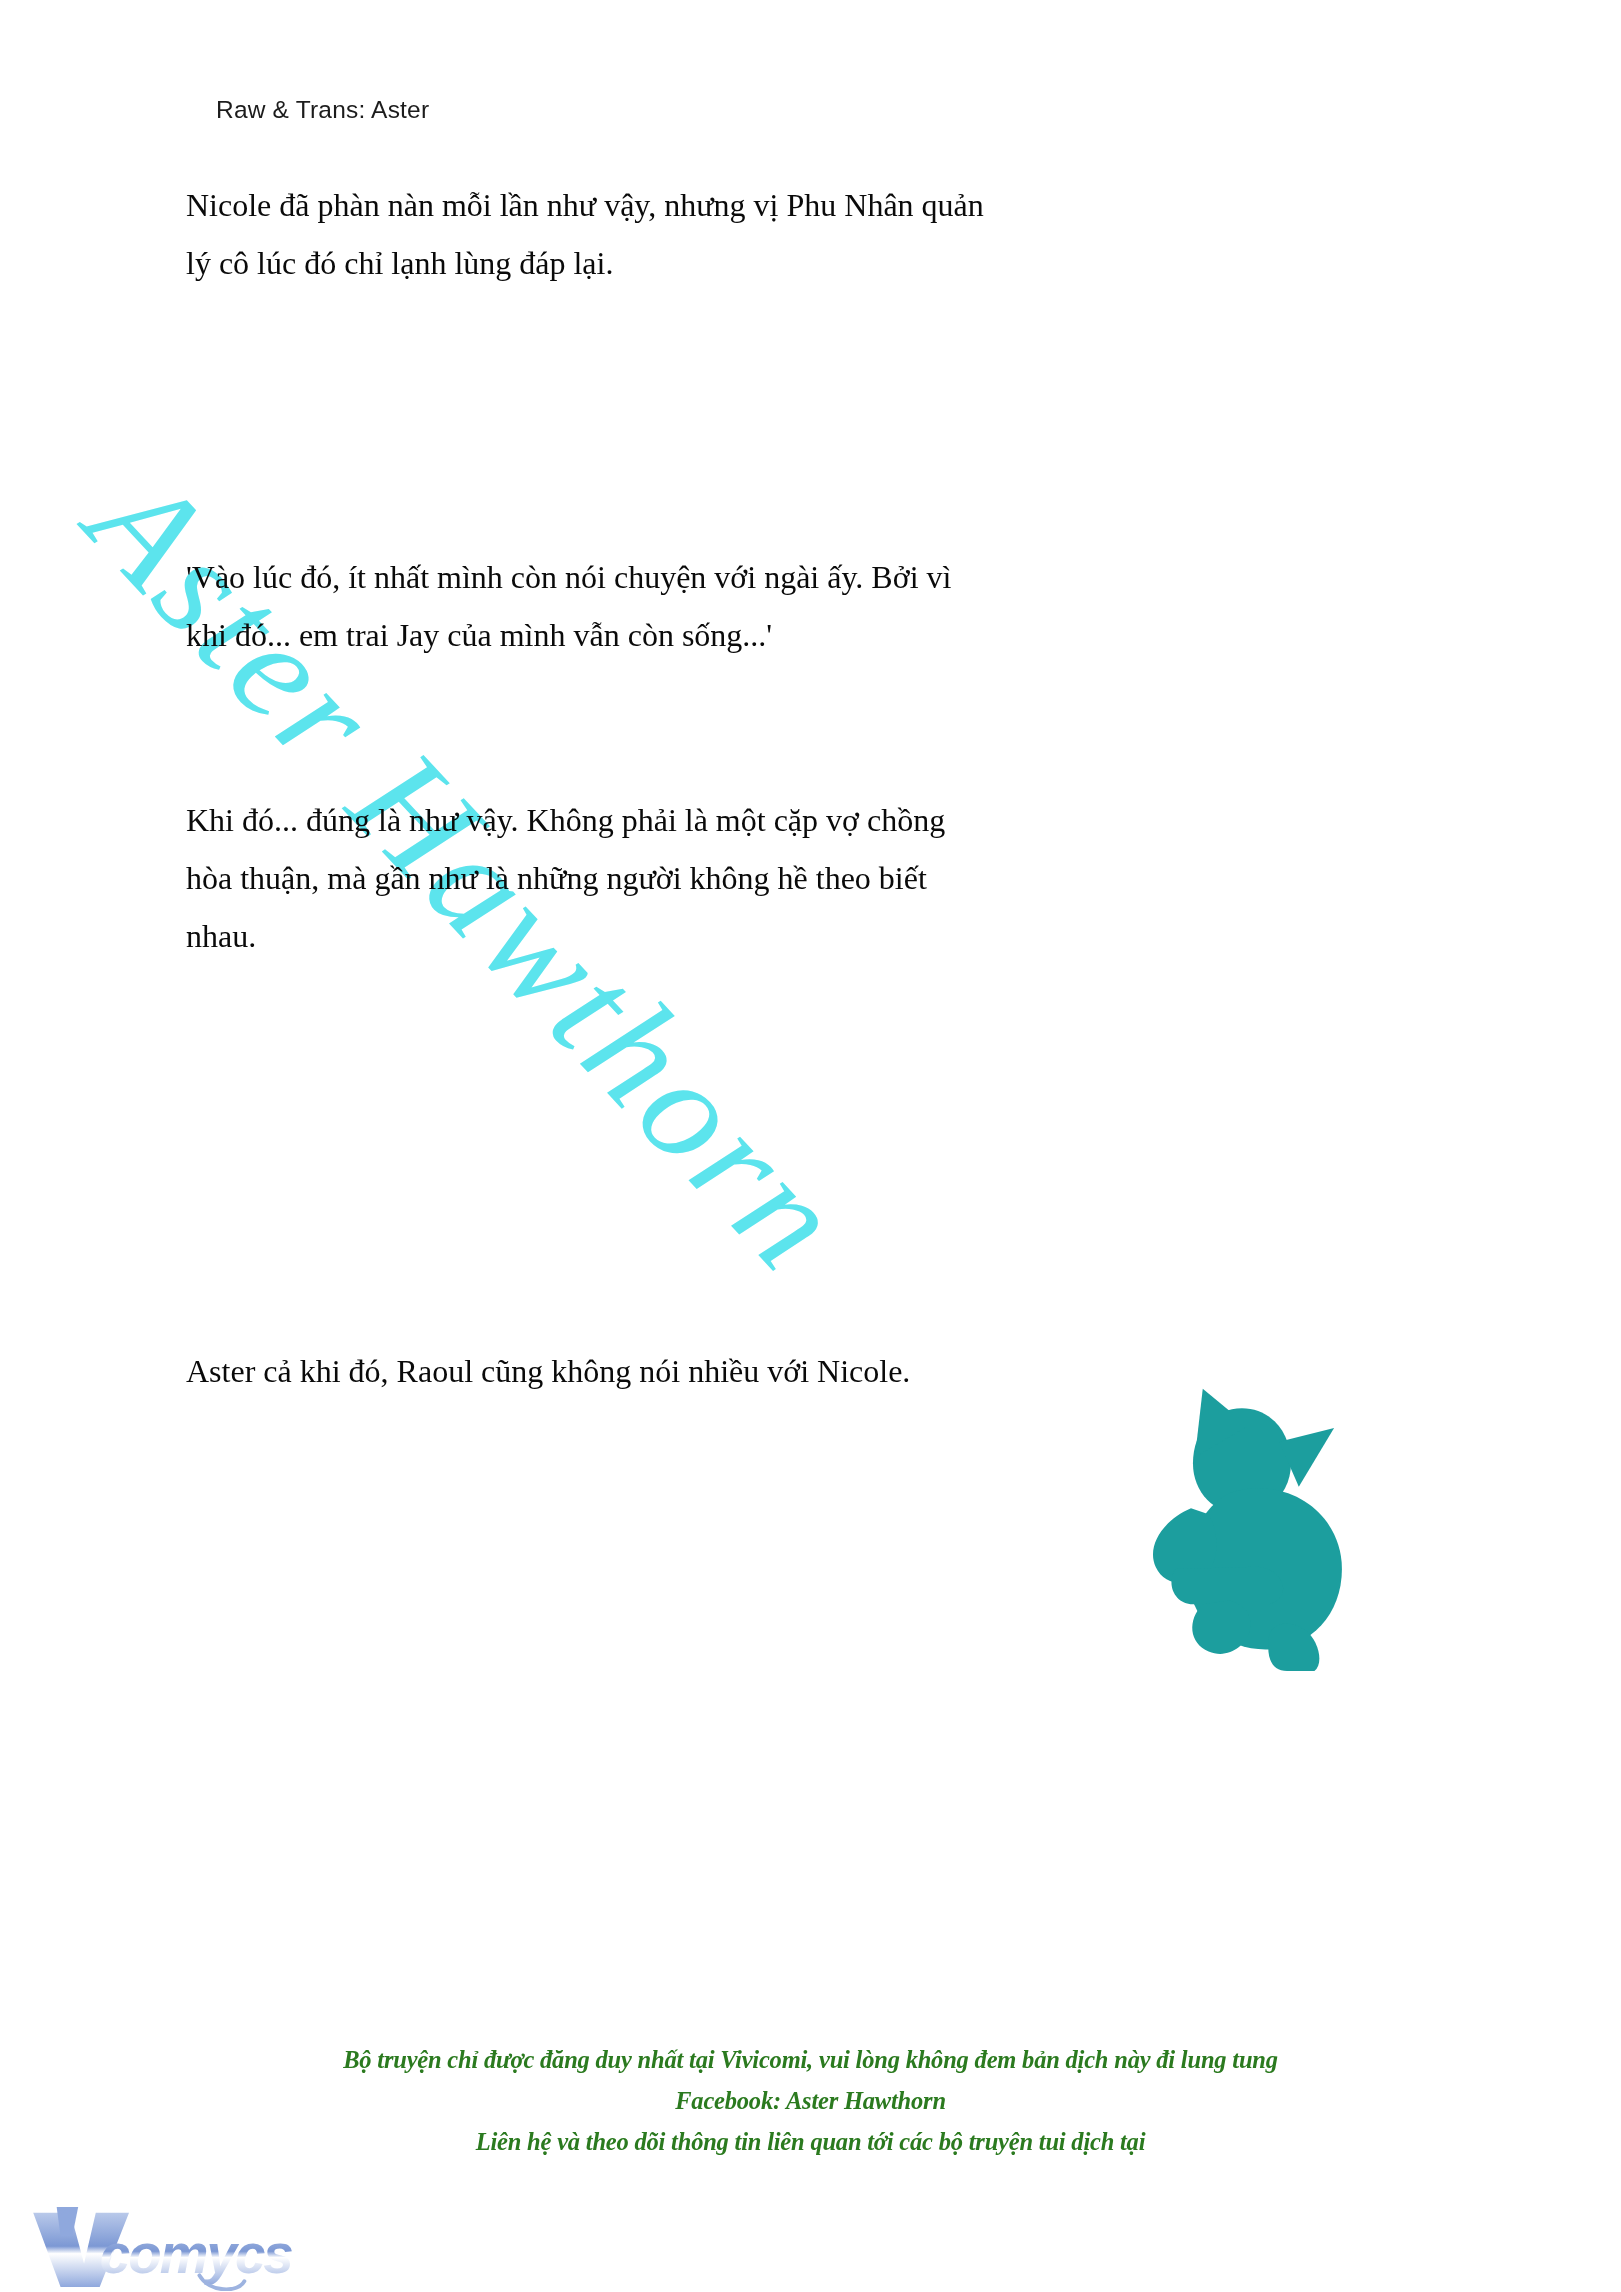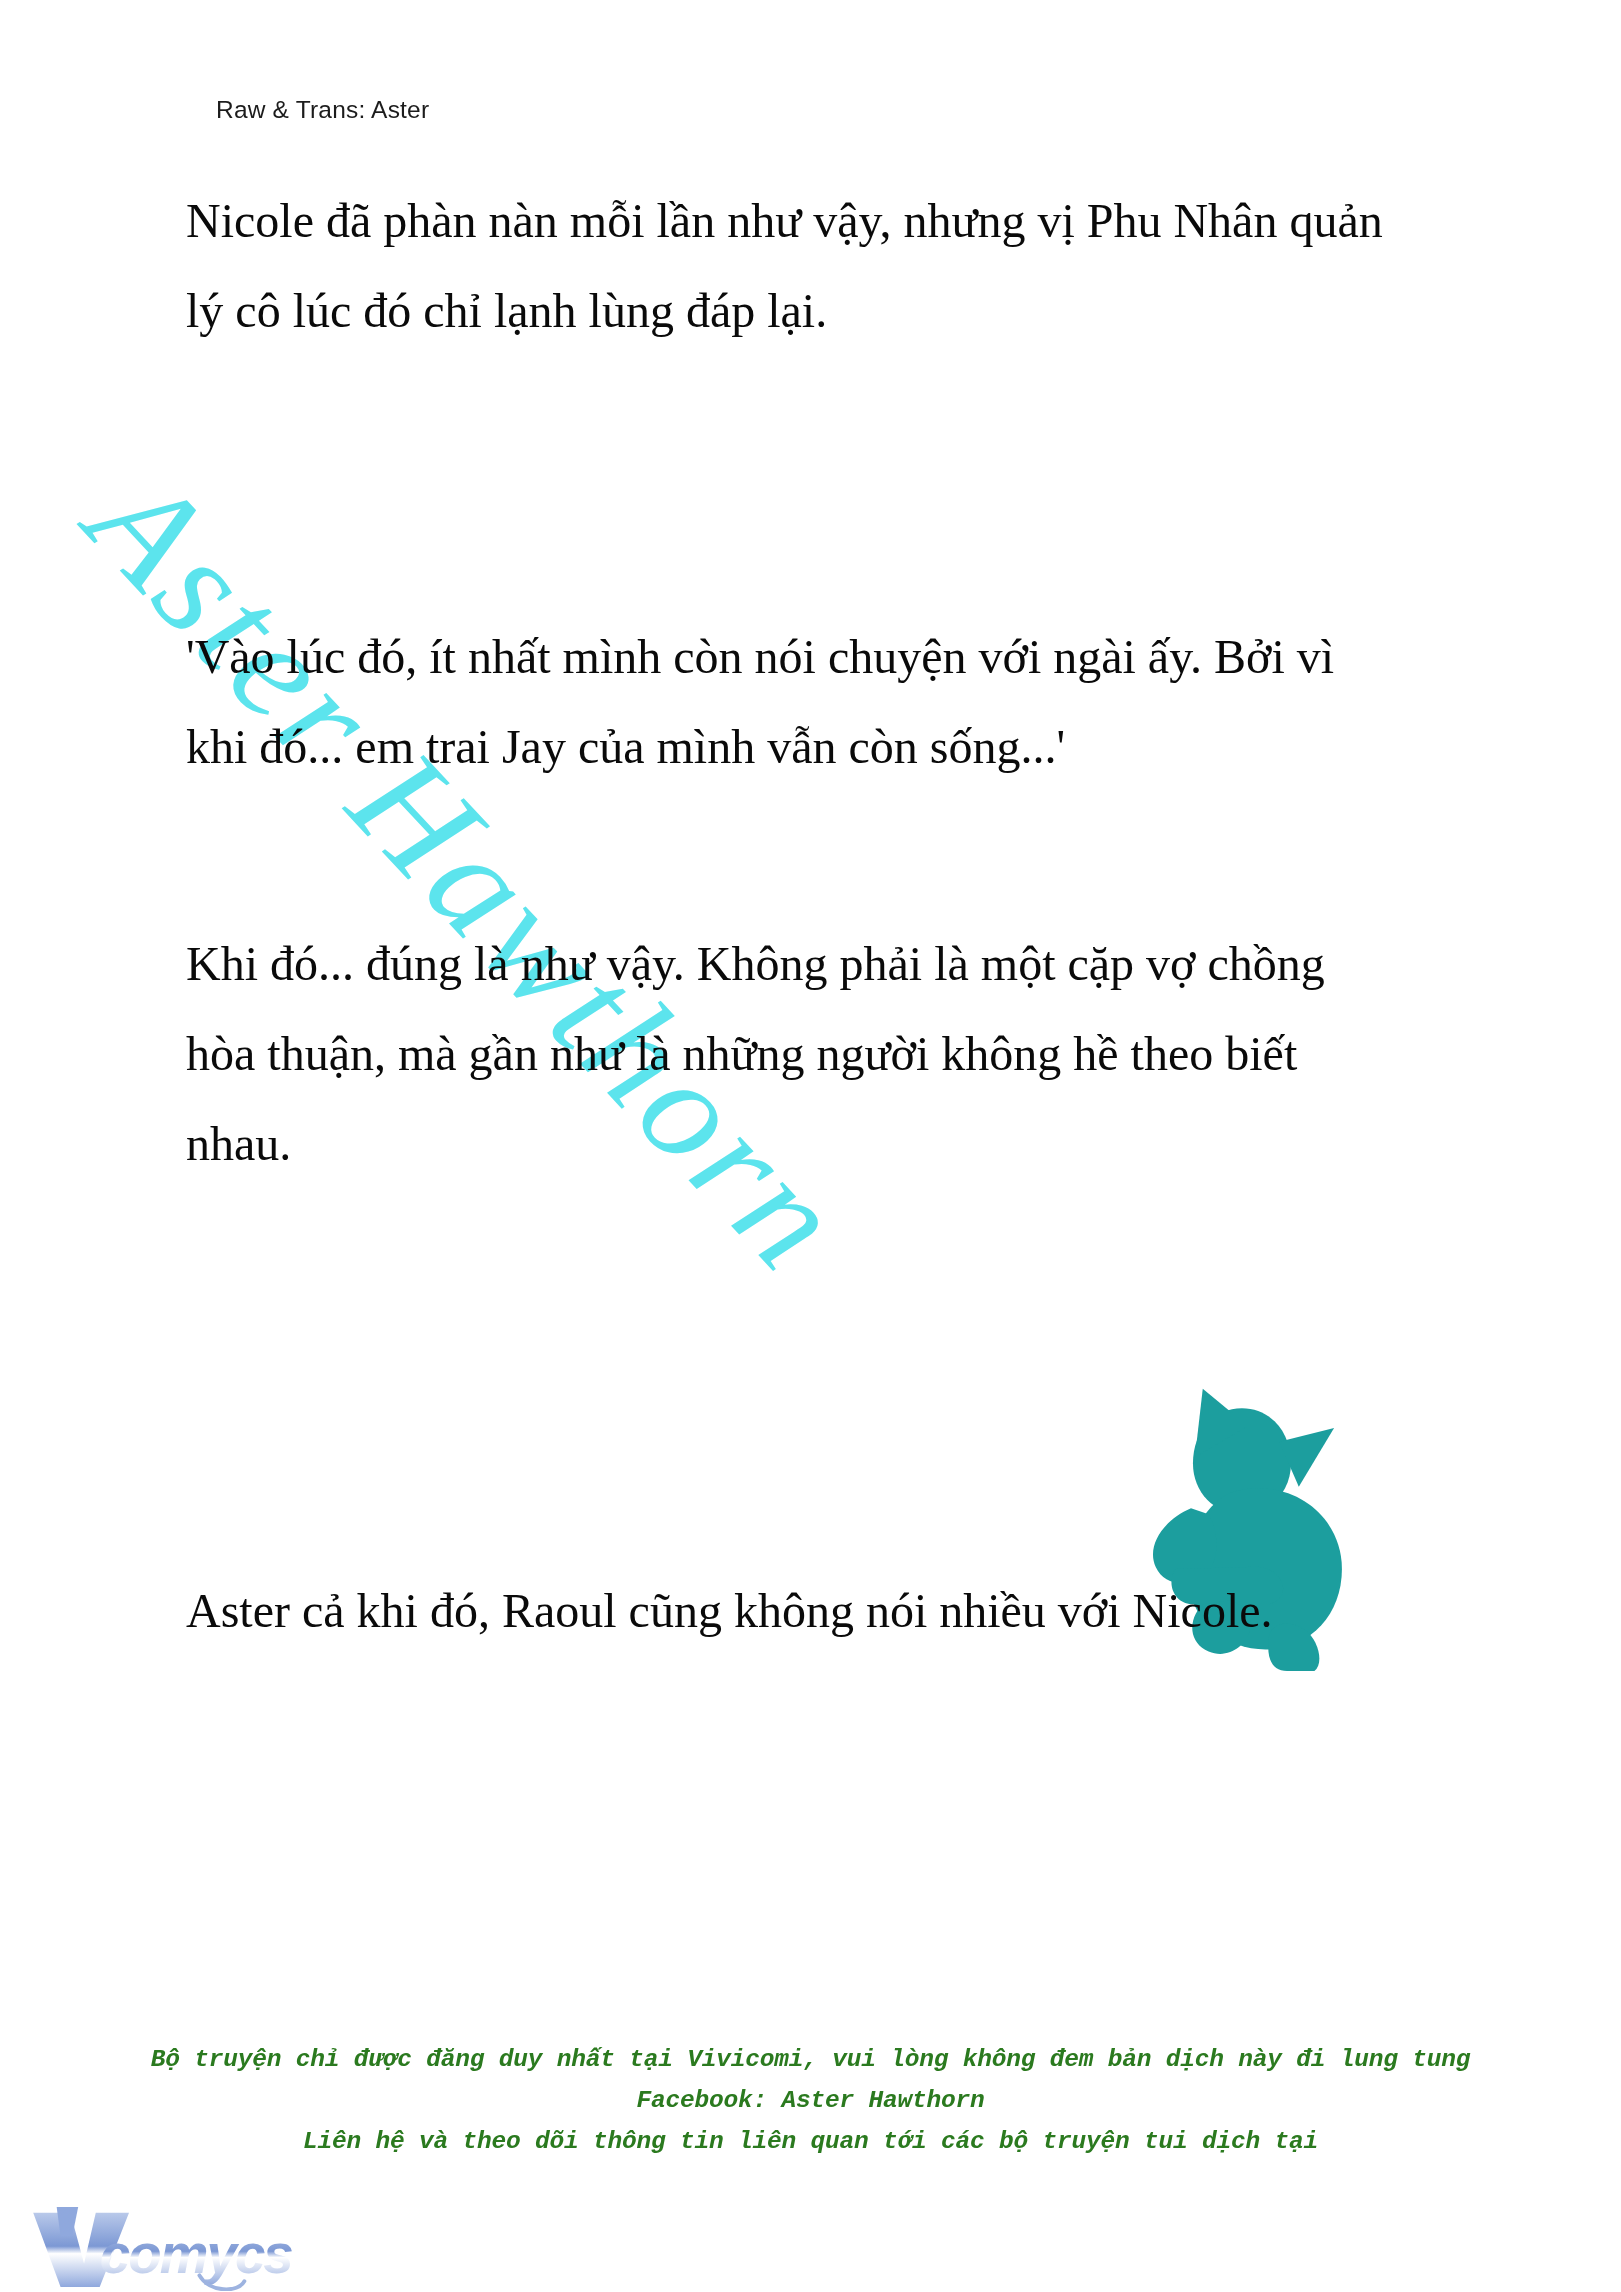--- a/index.html
+++ b/index.html
@@ -31,22 +31,22 @@
 
   
   .body-text {
     position: absolute;
     top: 176px;
     left: 186px;
     width: 1274px;
     z-index: 3;
   }
   .para {
-    font-size: 48px;
-    line-height: 90px;
+    font-size: 32px;
+    line-height: 58px;
     color: #0a0a0a;
     margin: 0;
     white-space: pre-wrap;
   }
   .gap-1 { height: 129px; }
   .gap-2 { height: 127px; }
   .gap-3 { height: 127px; }
   .gap-4 { height: 125px; }
   .gap-5 { height: 125px; }
   .gap-6 { height: 127px; }
@@ -80,21 +80,21 @@
     pointer-events: none;
   }
 
   
   .footer {
     position: absolute;
     left: 0;
     right: 0;
     top: 2039px;
     text-align: center;
-    font-family: Liberation Mono, monospace;
+    font-family: Liberation Serif, serif;
     font-weight: bold;
     font-style: italic;
     color: #2b7a1f;
   }
   .footer-line {
     font-size: 24.5px;
     line-height: 41px;
     letter-spacing: -0.2px;
     white-space: nowrap;
   }

